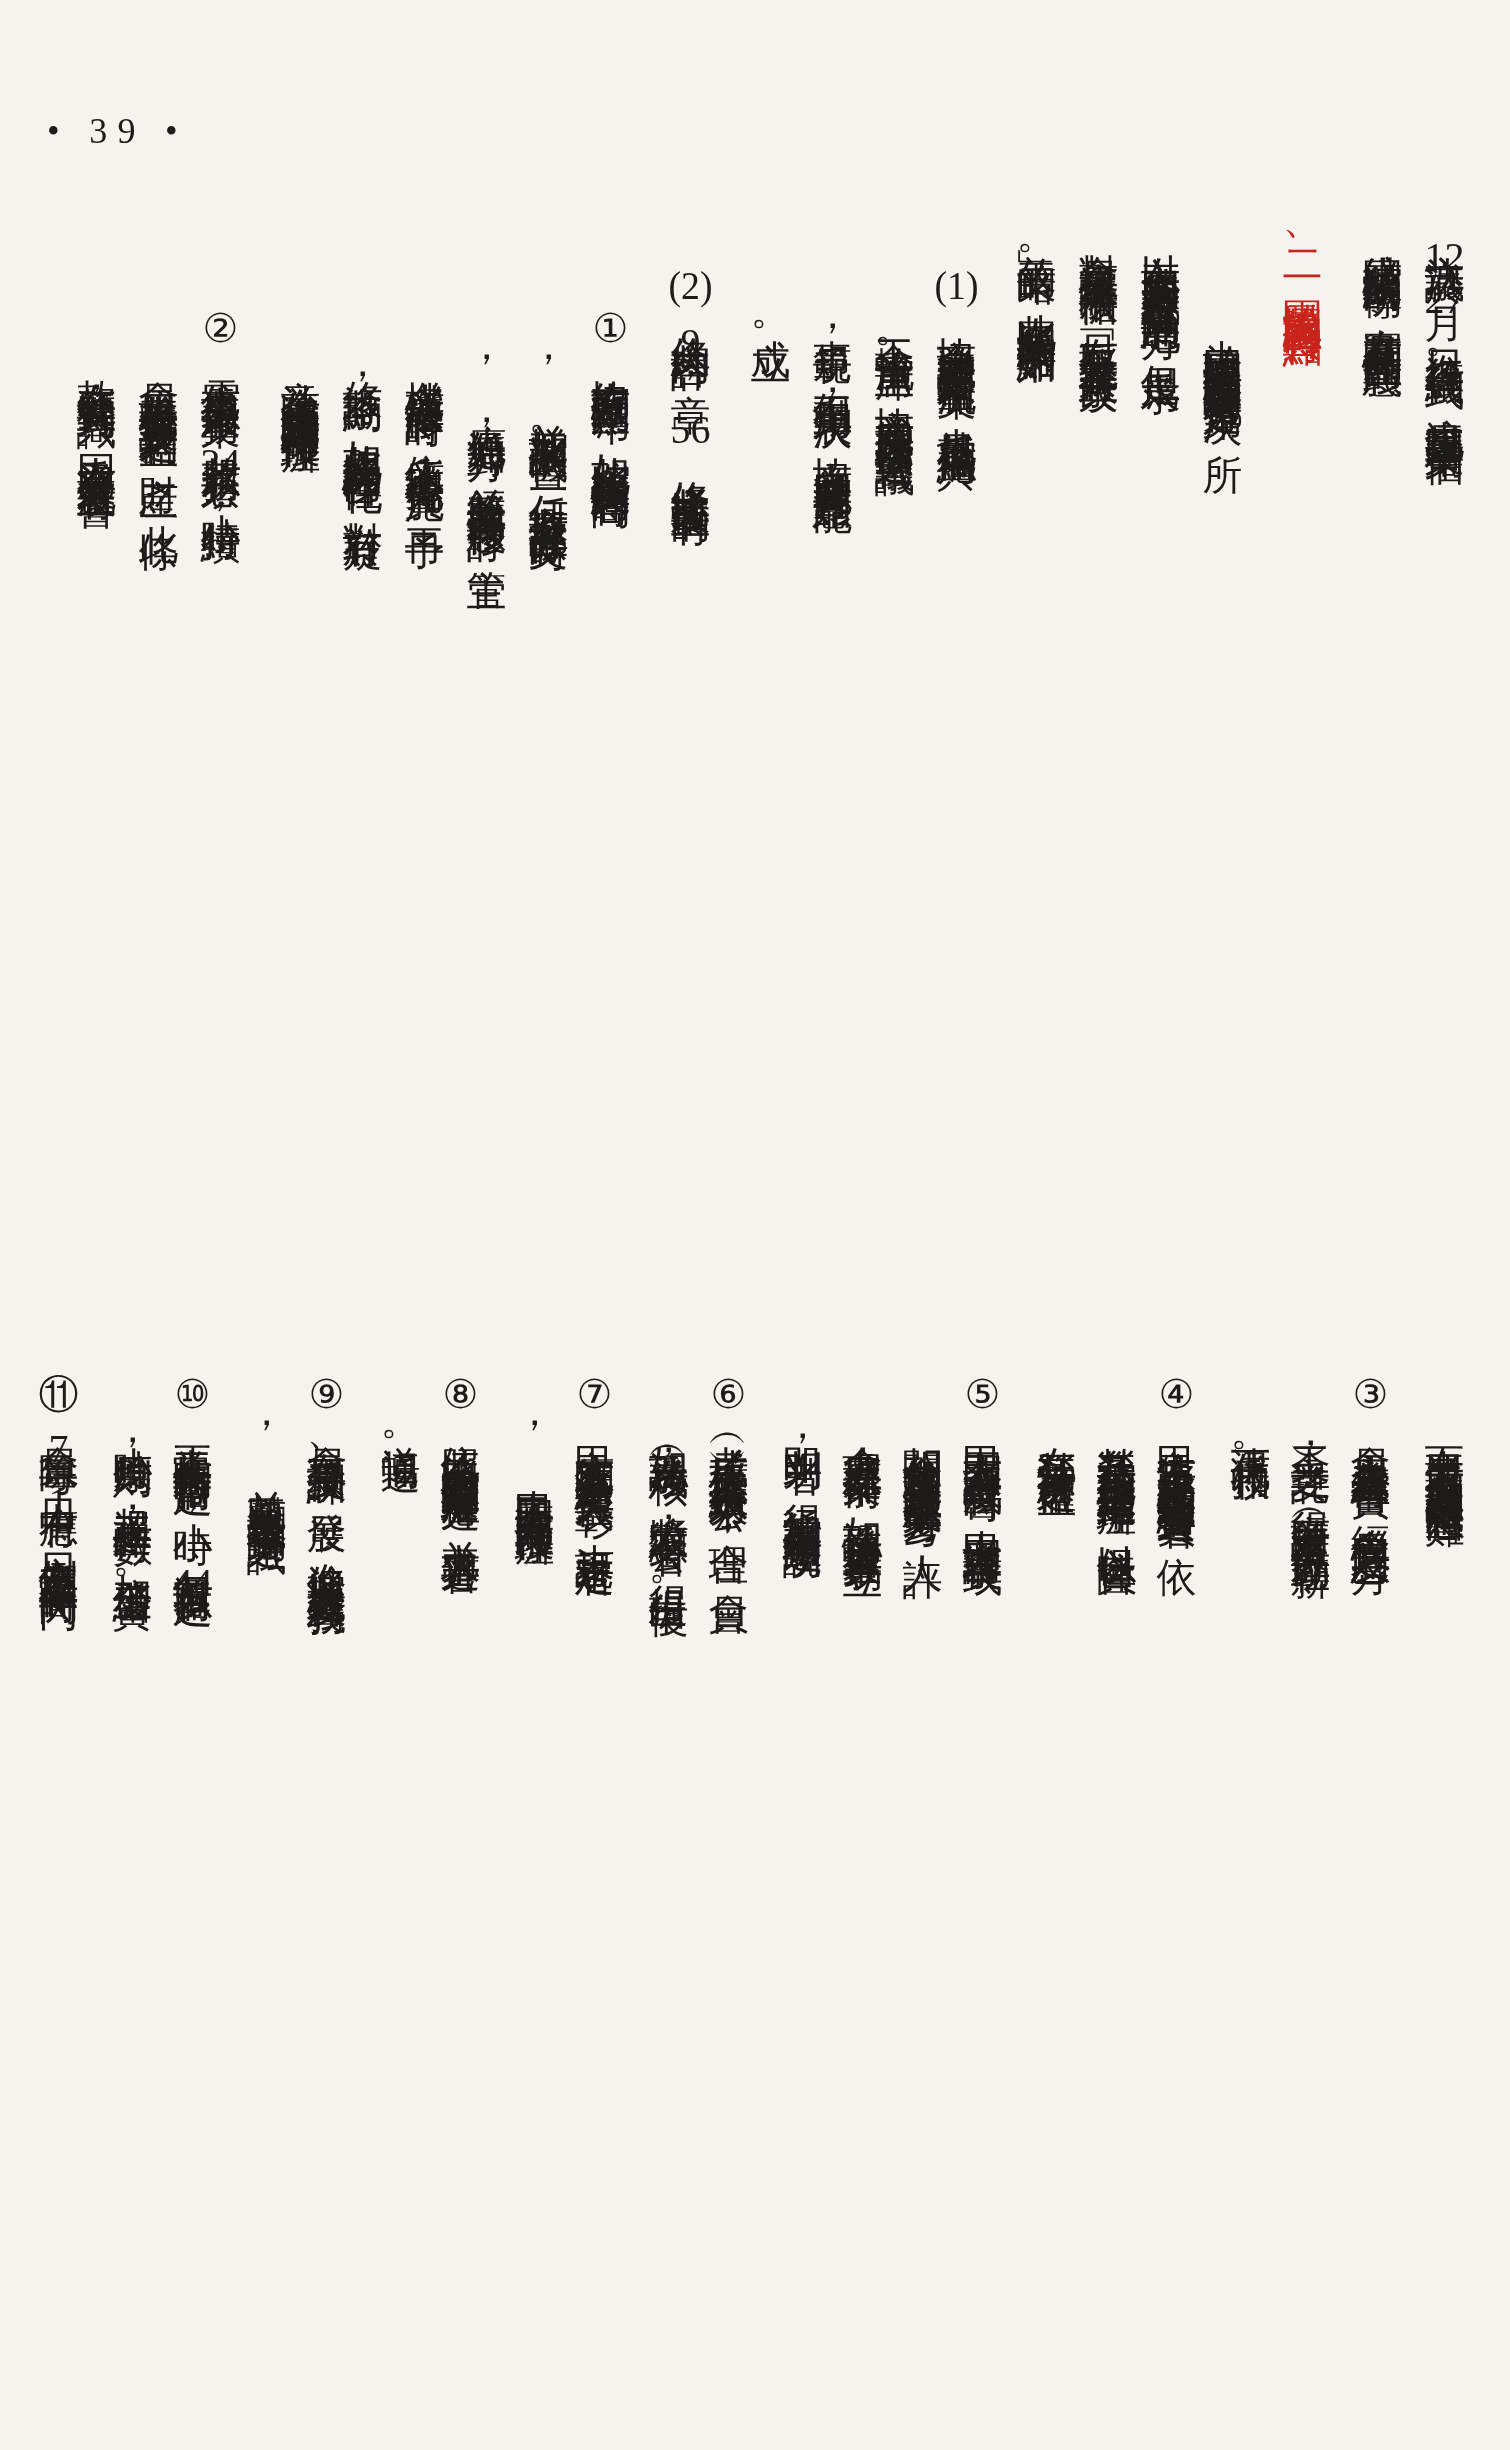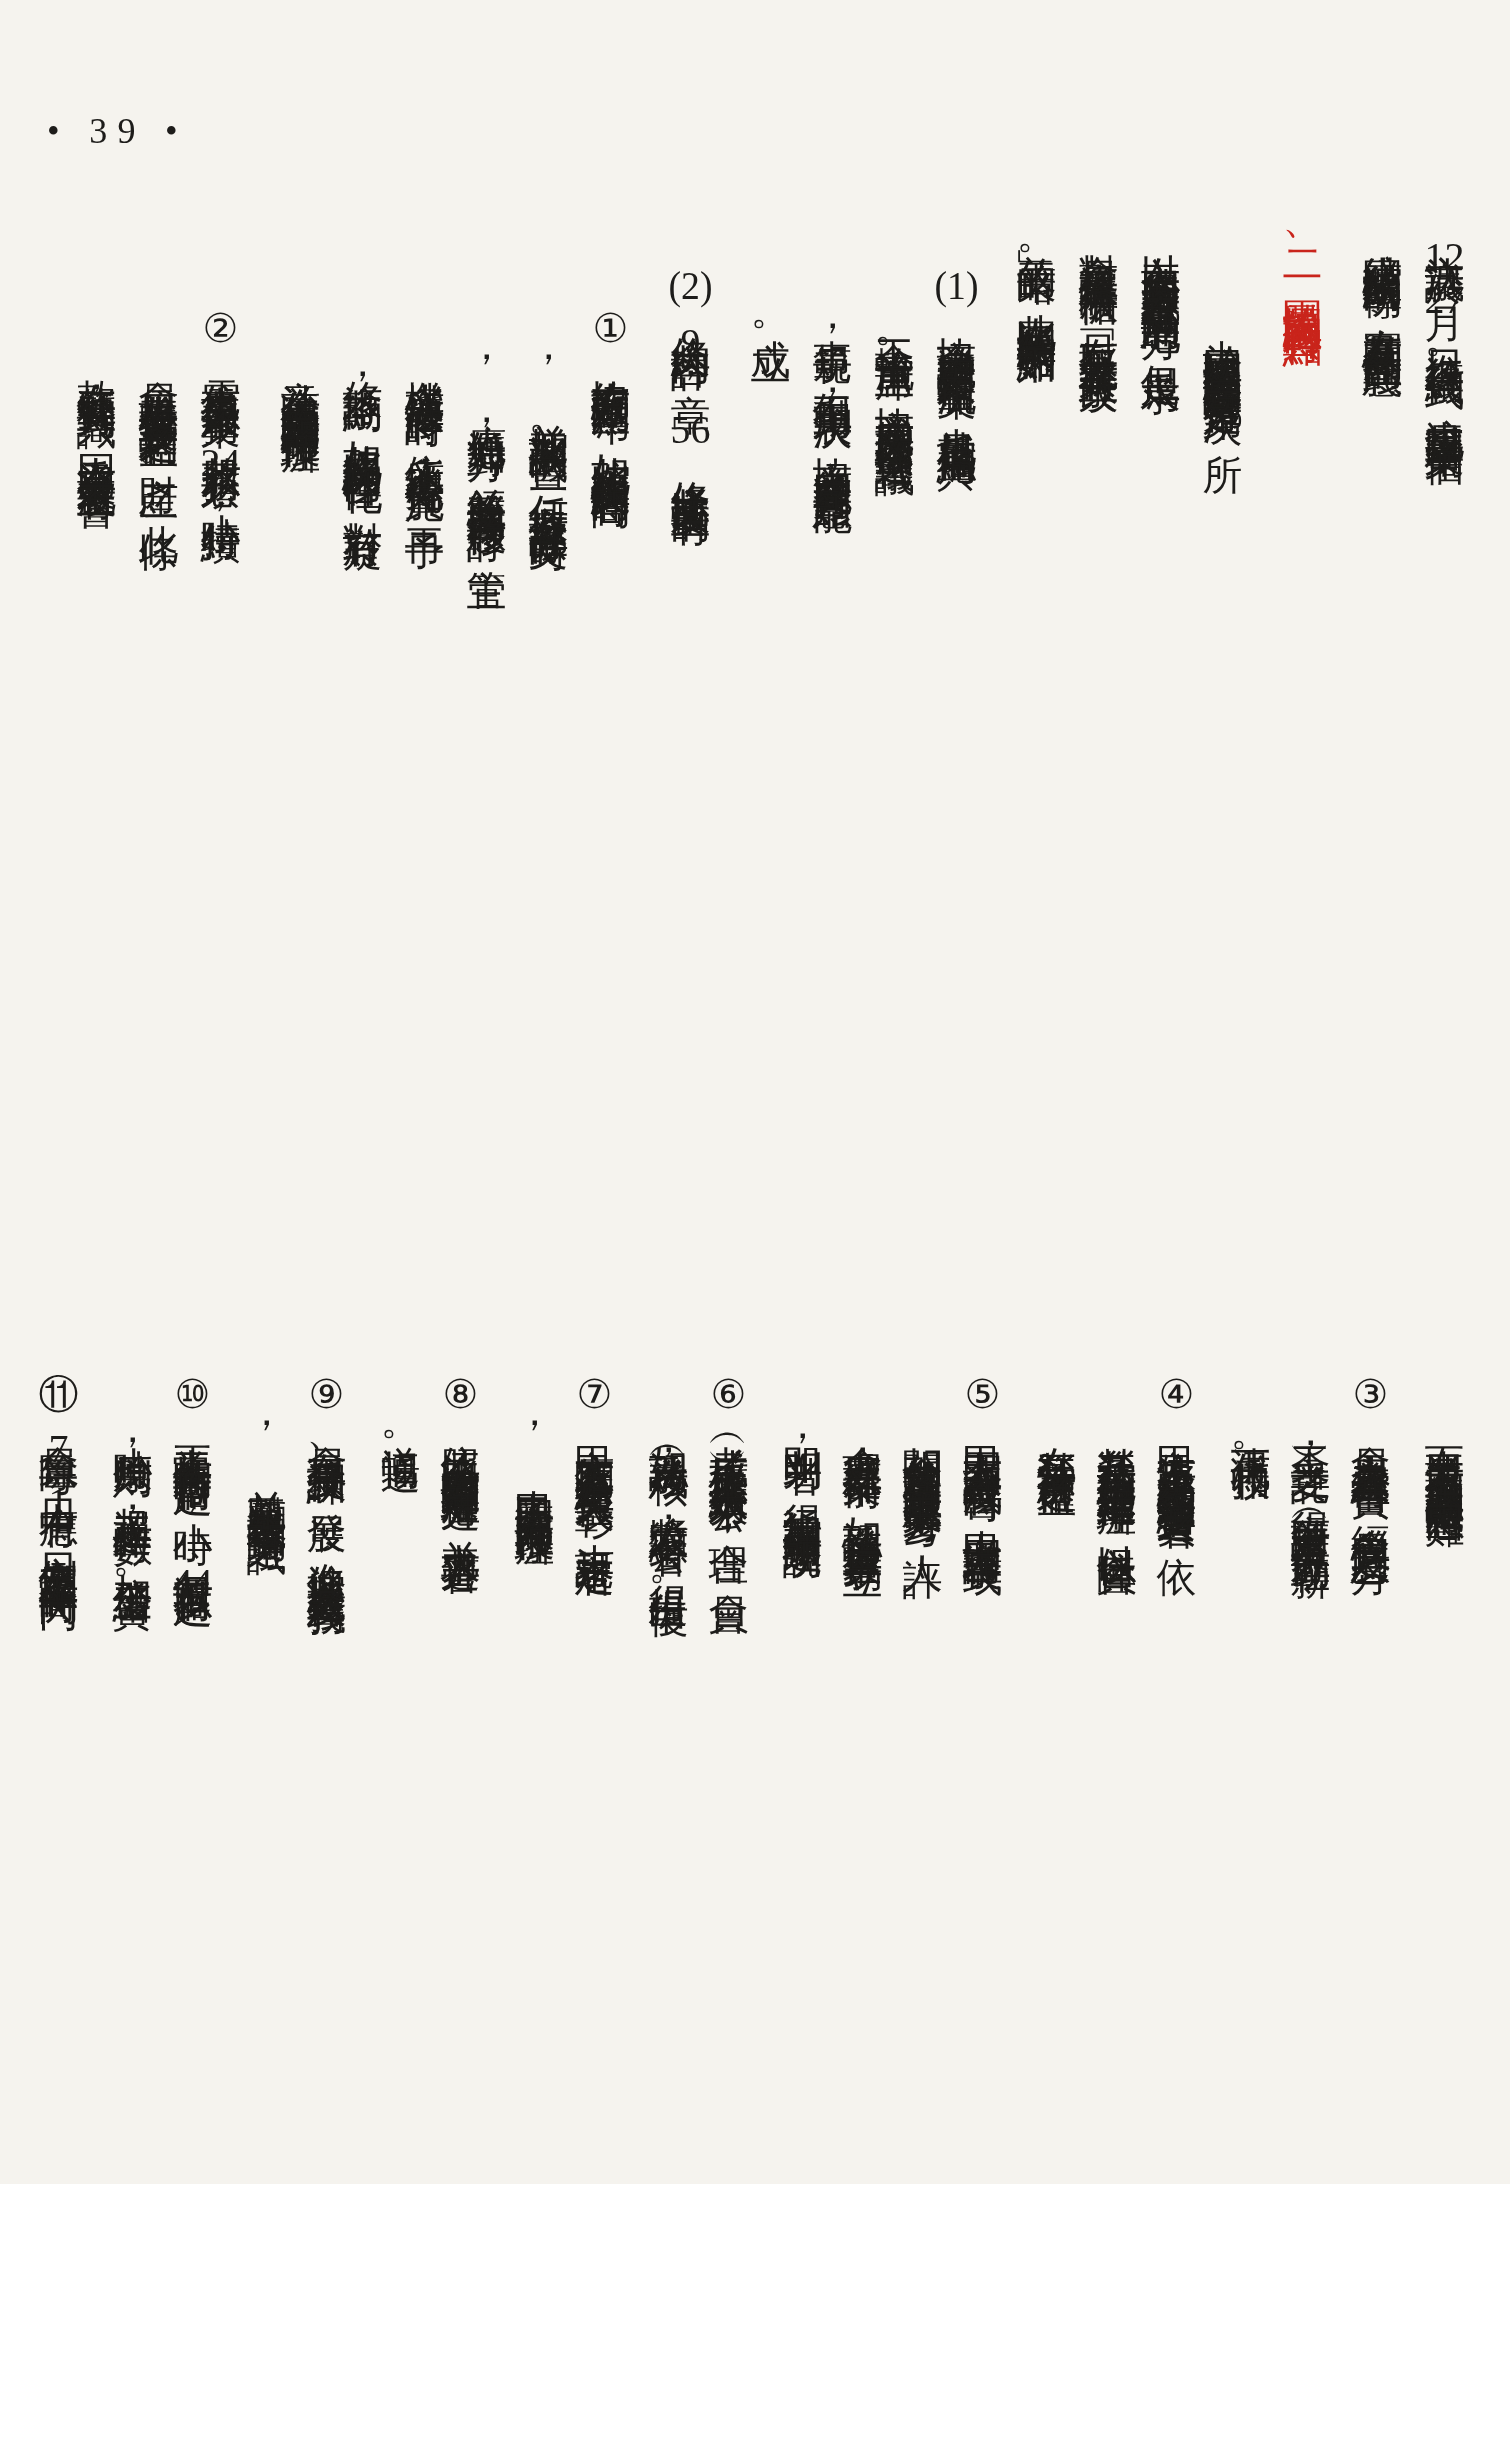--- a/index.html
+++ b/index.html
@@ -1,21 +1,21 @@
 <!DOCTYPE html>
 <html style="--accent: #c9241b; --ink: #1d1c1a;font-size:13.8px"><head>
 <meta charset="utf-8">
 <style>
   :root { --accent:#c9241b; --ink:#1d1c1a; }
   * { box-sizing: border-box; }
   html,body { margin:0; padding:0; }
   .page {
     position: relative;
     width: 1511px;
-    height: 2184px;
+    height: 2450px;
     background: #f5f3ee;
     overflow: hidden;
     font-family: "Liberation Serif", "DejaVu Serif", serif;
     color: var(--ink);
   }
   .page-number {
     position: absolute;
     left: 47px;
     top: 110px;
     font-size: 36px;

